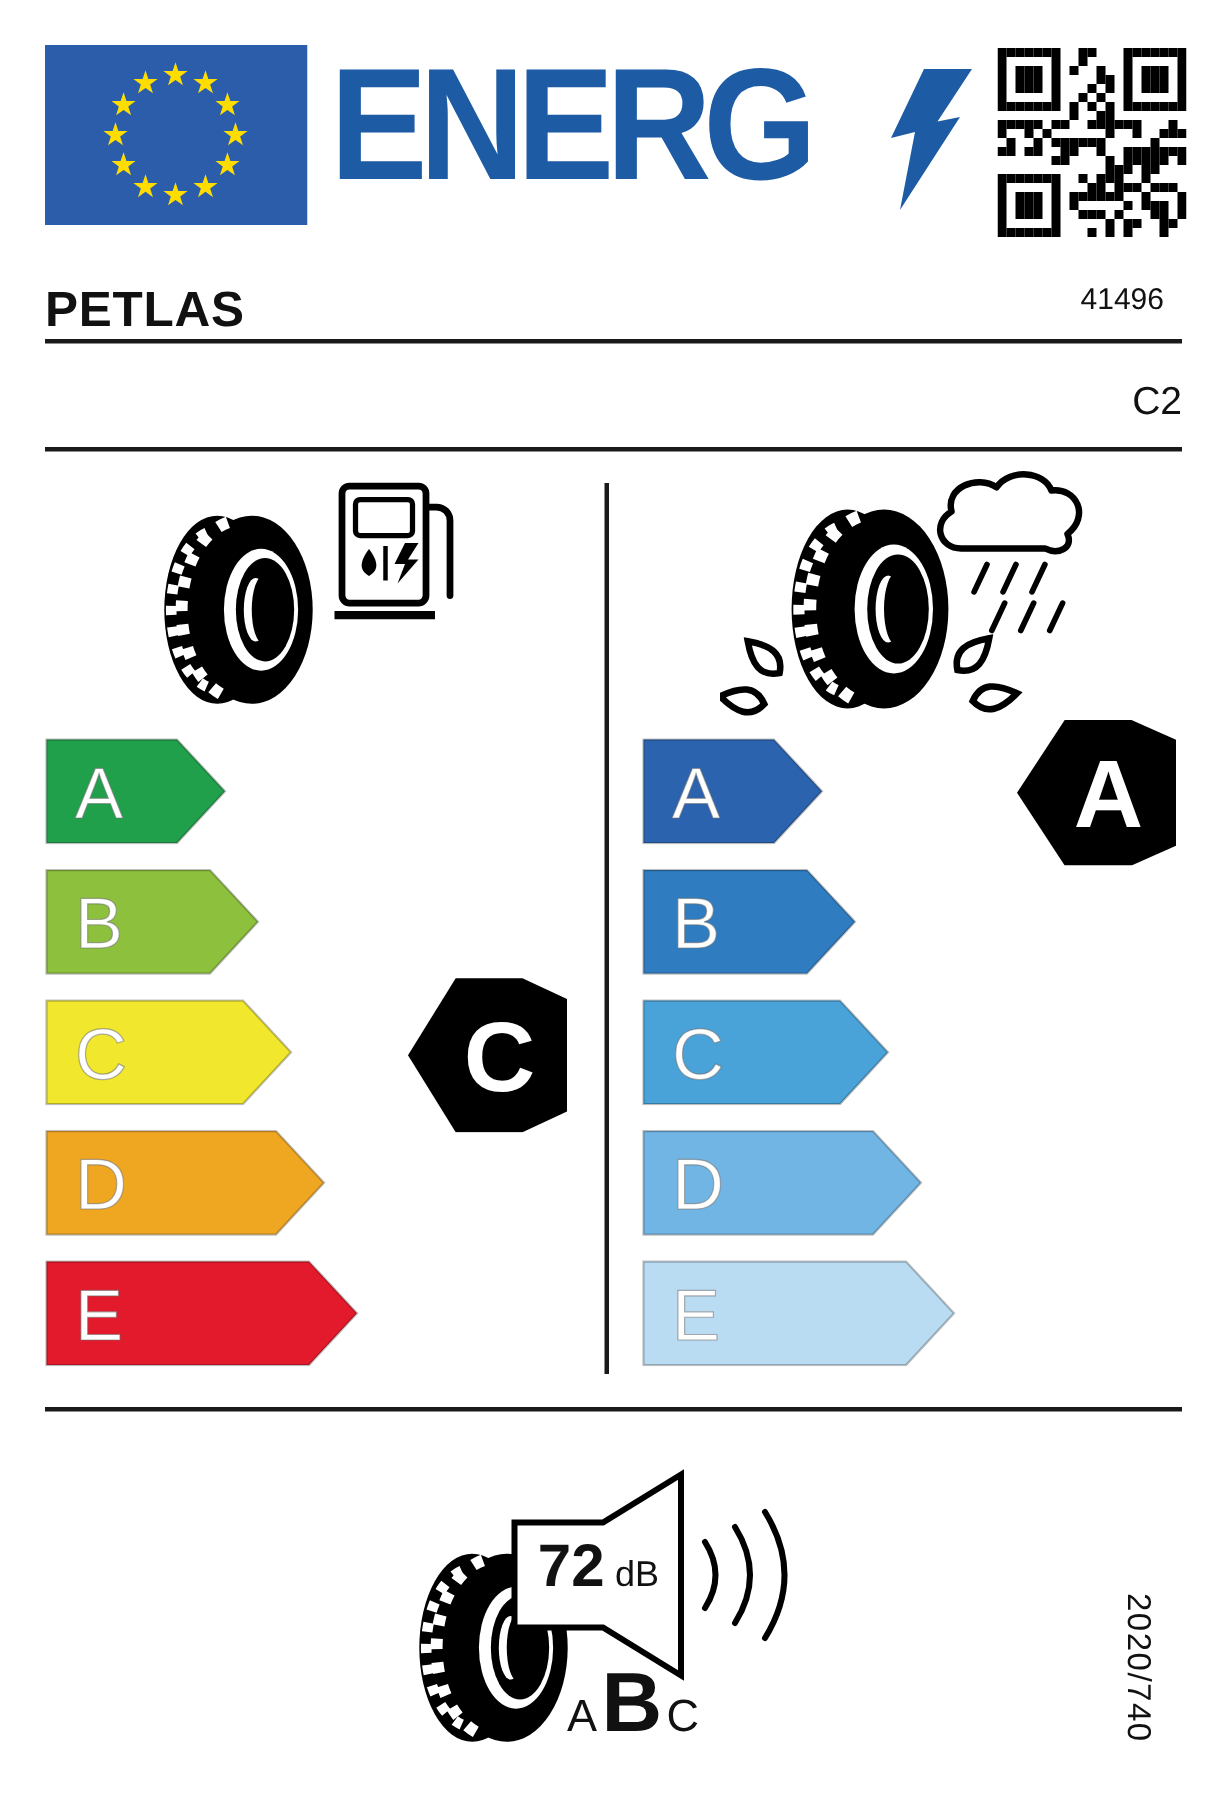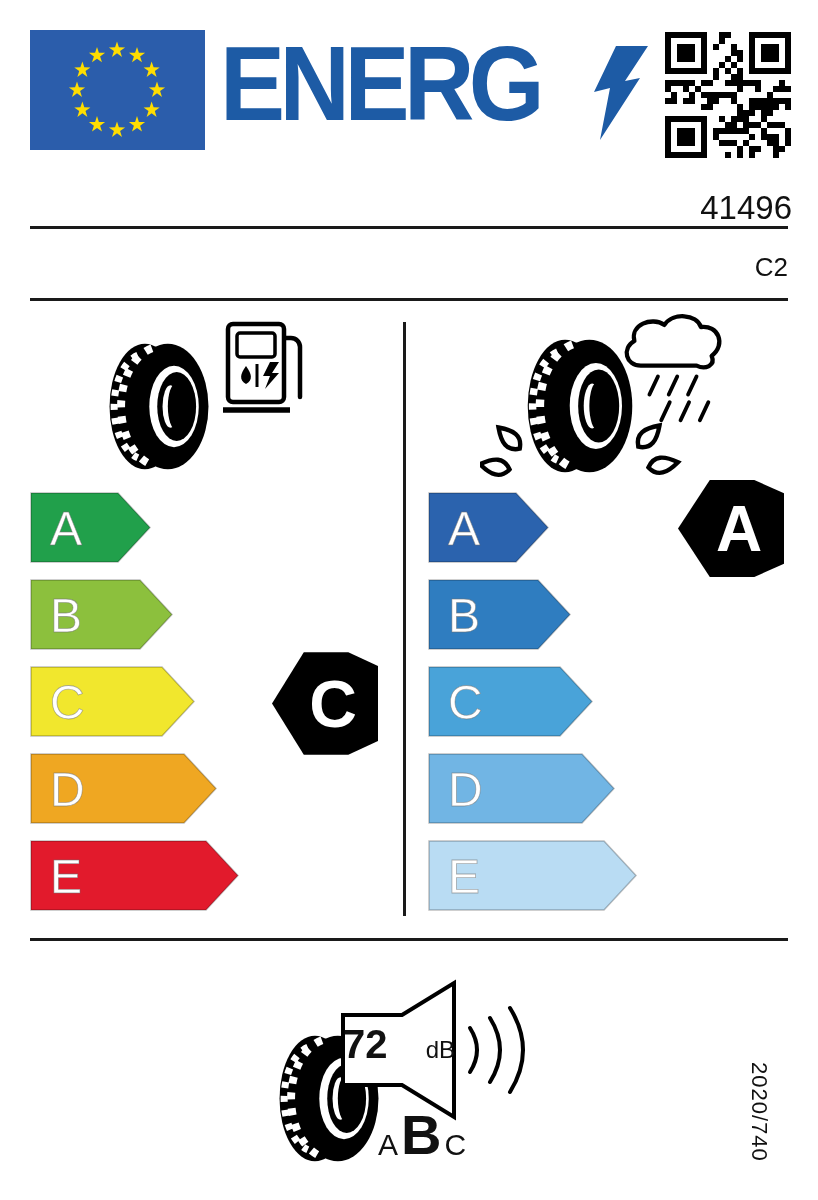--- a/index.html
+++ b/index.html
@@ -8,38 +8,38 @@
     font-family:"Liberation Sans", sans-serif;color:#111;
   }
   .abs{position:absolute;}
   
   #energ-text{
     left:220px;top:30px;font-size:106px;font-weight:bold;color:#1d5ba5;
     letter-spacing:-6px;transform:scale(.92,1);transform-origin:left top;line-height:1;white-space:nowrap;
   }
   
   #brand-name{left:30px;top:187px;font-size:33px;font-weight:bold;letter-spacing:.5px;}
-  #article-number{right:26px;top:189px;font-size:33px;}
+  #article-number{right:42px;top:189px;font-size:20px;}
   #size-text{left:30px;top:243px;font-size:41px;letter-spacing:-.5px;}
   #class-text{right:30px;top:252px;font-size:26px;}
   .hline{left:30px;width:758px;height:3px;background:#1a1a1a;}
   #vdivider{left:403px;top:322px;width:3px;height:594px;background:#1a1a1a;}
   
   .scale{left:0;top:0;}
   .scale-row{position:absolute;}
   .indicator{
     background:#000;color:#fff;display:flex;align-items:center;justify-content:center;
     font-weight:bold;
     clip-path:polygon(0 50%, 30% 2%, 72% 2%, 100% 15%, 100% 85%, 72% 98%, 30% 98%);
     padding-left:16px;box-sizing:border-box;
   }
   #fuel-indicator{left:272px;top:650px;width:106px;height:107px;font-size:66px;}
   #wet-indicator{left:678px;top:478px;width:106px;height:101px;font-size:64px;}
   
-  #noise-db{left:343px;top:1022px;width:112px;height:56px;display:flex;align-items:baseline;justify-content:space-between;gap:7px;}
+  #noise-db{left:343px;top:1022px;width:112px;height:56px;display:flex;align-items:baseline;justify-content:center;gap:7px;}
   #noise-db .val{font-size:40px;font-weight:bold;}
   #noise-db .unit{font-size:24px;}
   #noise-classes{left:376px;top:1098px;width:92px;height:60px;display:flex;align-items:flex-end;justify-content:center;gap:3px;}
   #noise-classes span{line-height:.82;font-size:30px;}
   #noise-classes span.big{font-size:56px;font-weight:bold;}
   #regulation-number{
     left:746px;top:1062px;font-size:22px;color:#111;
     writing-mode:vertical-rl;letter-spacing:1px;
   }
 </style>
@@ -304,20 +304,21 @@
         <rect x="24" y="120" width="6" height="6"></rect>
         <rect x="30" y="120" width="6" height="6"></rect>
         <rect x="36" y="120" width="6" height="6"></rect>
         <rect x="60" y="120" width="6" height="6"></rect>
         <rect x="72" y="120" width="6" height="6"></rect>
         <rect x="84" y="120" width="6" height="6"></rect>
         <rect x="108" y="120" width="6" height="6"></rect>
       </g>
   </svg>
 
+  <div id="brand-name" class="abs">PETLAS</div>
   <div id="article-number" class="abs">41496</div>
   <div class="abs hline" style="top:226px"></div>
 
   <div id="class-text" class="abs">C2</div>
   <div class="abs hline" style="top:298px"></div>
 
   <div id="vdivider" class="abs"></div>
 
   <svg class="abs" style="left:106px;top:340px" width="106" height="133" viewBox="0 0 120 150">
       <use href="#tyre-sym"></use>

